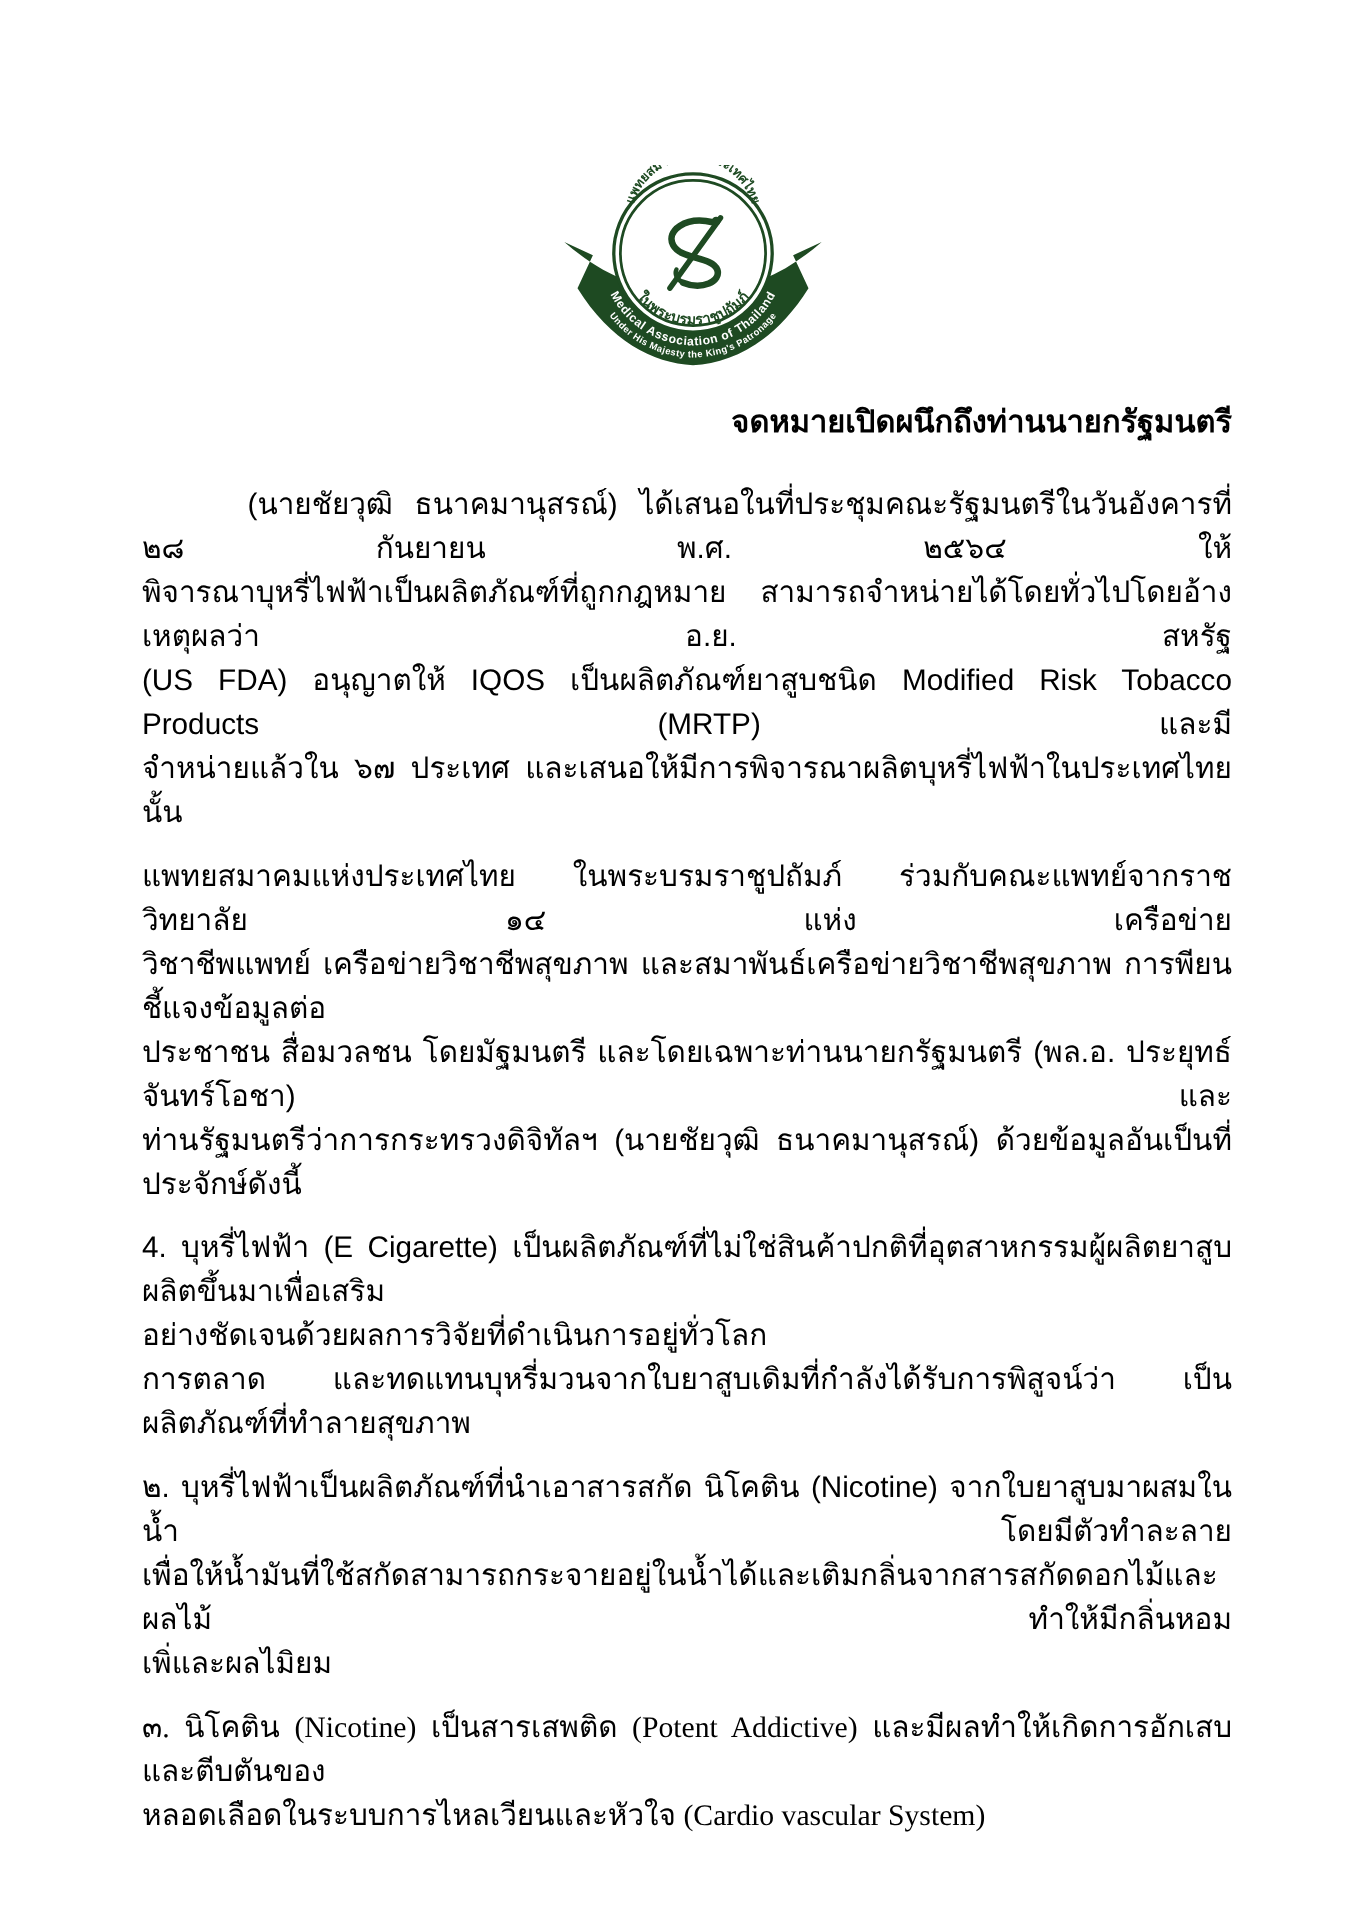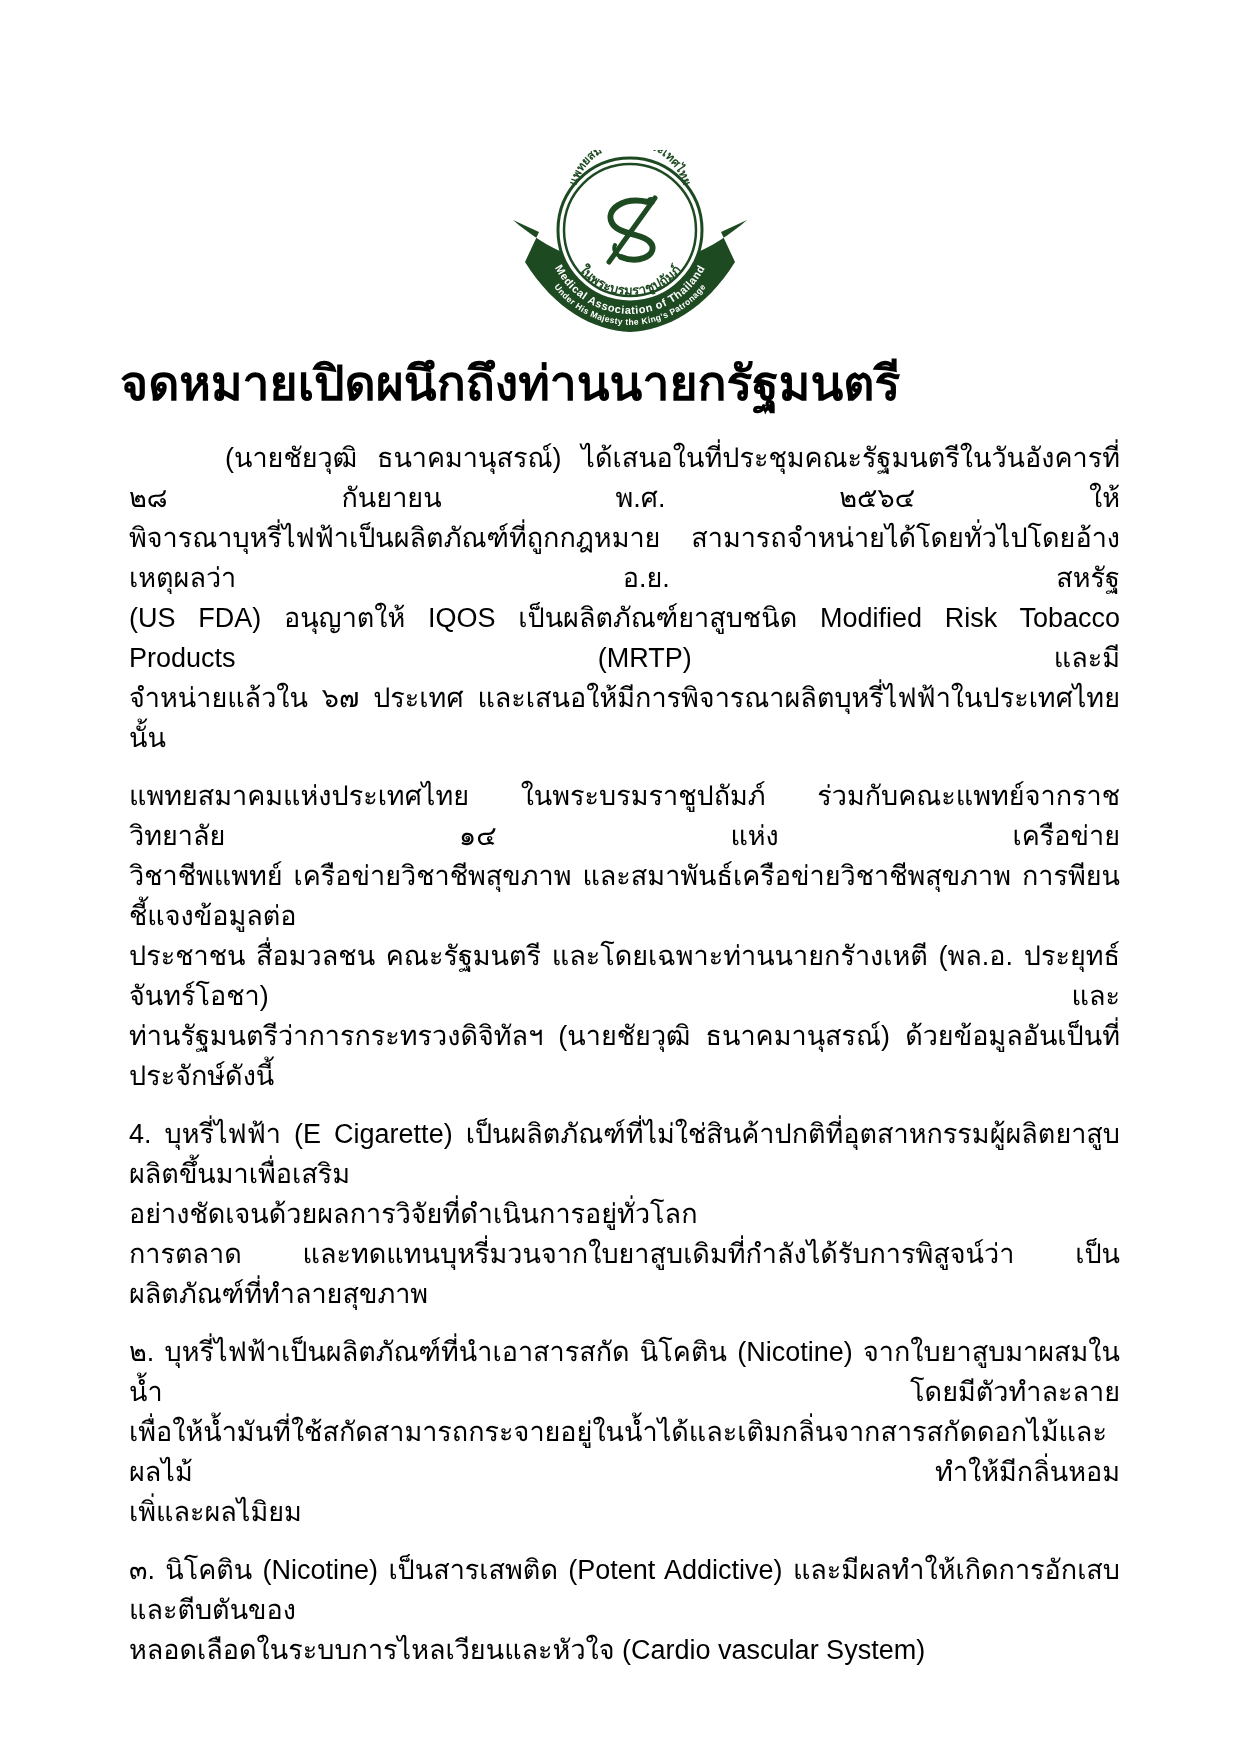--- a/index.html
+++ b/index.html
@@ -8,28 +8,28 @@
     background:#ffffff;
     color:#000000;
     font-family:"Liberation Sans","DejaVu Sans",sans-serif;
     position:relative;
     overflow:hidden;
   }
   .logo-wrap { position:absolute; left:505px; top:150px; width:250px; height:186px; }
   .logo-wrap svg { width:100%; height:100%; display:block; }
   .doc-title {
     position:absolute; top:360px; left:120px; width:1000px;
-    text-align:left; font-weight:bold; font-size:48px; line-height:48px;
+    text-align:right; font-weight:bold; font-size:28px; line-height:48px;
   }
   .content {
     position:absolute; top:438px; left:129px; width:991px;
     font-size:27px; line-height:40px;
   }
   .para { margin:0 0 18px 0; }
-  .para:last-child { margin-bottom:14px; }
+  .para:last-child { margin-bottom:14px;font-family:Liberation Serif, serif; }
   .line { text-align:justify; }
   .line.just { text-align-last:justify; }
   .p-first-indent .line:first-child { text-indent:96px; }
   .seal-en-main { font-size:11px; font-weight:bold; letter-spacing:0.6px; fill:#ffffff; }
   .seal-en-sub  { font-size:8.5px; font-weight:bold; letter-spacing:0.4px; fill:#ffffff; }
   .seal-th-top  { font-size:11.5px; font-weight:bold; fill:#1e4a22; }
   .seal-th-bot  { font-size:13px; font-weight:bold; fill:#1e4a22; }
 </style>
 </head>
 <body>
@@ -70,21 +70,21 @@
   <div class="para p-first-indent">
     <div class="line just">(นายชัยวุฒิ ธนาคมานุสรณ์) ได้เสนอในที่ประชุมคณะรัฐมนตรีในวันอังคารที่ ๒๘ กันยายน พ.ศ. ๒๕๖๔ ให้</div>
     <div class="line just">พิจารณาบุหรี่ไฟฟ้าเป็นผลิตภัณฑ์ที่ถูกกฎหมาย สามารถจำหน่ายได้โดยทั่วไปโดยอ้างเหตุผลว่า อ.ย. สหรัฐ</div>
     <div class="line just">(US FDA) อนุญาตให้ IQOS เป็นผลิตภัณฑ์ยาสูบชนิด Modified Risk Tobacco Products (MRTP) และมี</div>
     <div class="line">จำหน่ายแล้วใน ๖๗ ประเทศ และเสนอให้มีการพิจารณาผลิตบุหรี่ไฟฟ้าในประเทศไทยนั้น</div>
   </div>
 
   <div class="para">
     <div class="line just">แพทยสมาคมแห่งประเทศไทย ในพระบรมราชูปถัมภ์ ร่วมกับคณะแพทย์จากราชวิทยาลัย ๑๔ แห่ง เครือข่าย</div>
     <div class="line just">วิชาชีพแพทย์ เครือข่ายวิชาชีพสุขภาพ และสมาพันธ์เครือข่ายวิชาชีพสุขภาพ การพียนชี้แจงข้อมูลต่อ</div>
-    <div class="line just">ประชาชน สื่อมวลชน คณะรัฐมนตรี และโดยเฉพาะท่านนายกรัางเหตี (พล.อ. ประยุทธ์ จันทร์โอชา) และ</div>
+    <div class="line just">ประชาชน สื่อมวลชน โดยมัฐมนตรี และโดยเฉพาะท่านนายกรัฐมนตรี (พล.อ. ประยุทธ์ จันทร์โอชา) และ</div>
     <div class="line">ท่านรัฐมนตรีว่าการกระทรวงดิจิทัลฯ (นายชัยวุฒิ ธนาคมานุสรณ์) ด้วยข้อมูลอันเป็นที่ประจักษ์ดังนี้</div>
   </div>
 
   <div class="para">
     <div class="line just">4. บุหรี่ไฟฟ้า (E Cigarette) เป็นผลิตภัณฑ์ที่ไม่ใช่สินค้าปกติที่อุตสาหกรรมผู้ผลิตยาสูบ ผลิตขึ้นมาเพื่อเสริม</div>
     <div class="line">อย่างชัดเจนด้วยผลการวิจัยที่ดำเนินการอยู่ทั่วโลก</div>
     <div class="line just">การตลาด และทดแทนบุหรี่มวนจากใบยาสูบเดิมที่กำลังได้รับการพิสูจน์ว่า เป็นผลิตภัณฑ์ที่ทำลายสุขภาพ</div>
   </div>
 
   <div class="para">

